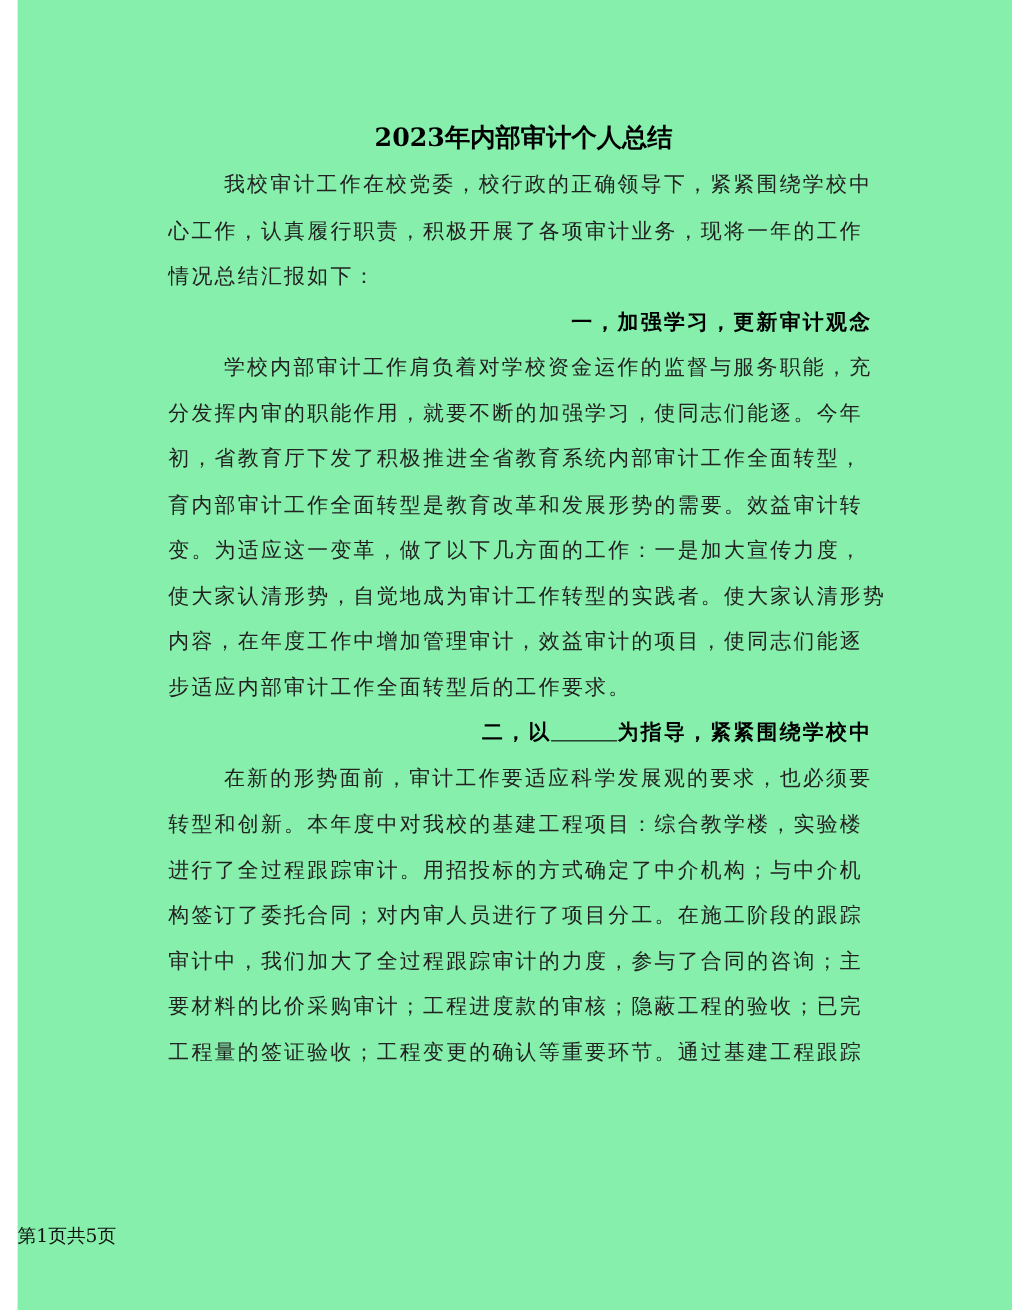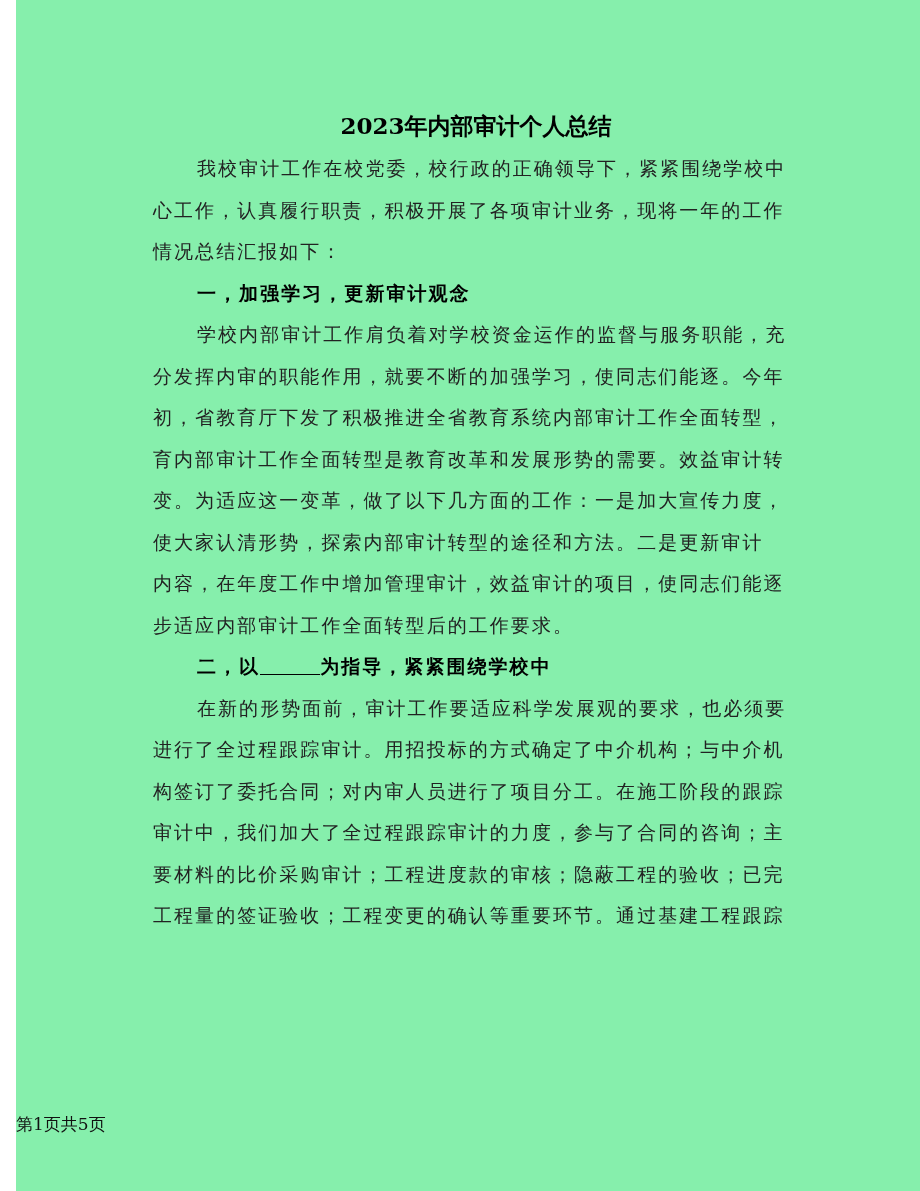--- a/index.html
+++ b/index.html
@@ -4,21 +4,21 @@
   <style>
     html, body { margin: 0; padding: 0; background: #ffffff; }
     body { width: 920px; height: 1191px; position: relative; overflow: hidden;
            font-family: "DejaVu Serif", "Liberation Serif", serif; color: #111111; }
     .page { position: absolute; left: 16px; top: 0; width: 920px; height: 1191px; background: #86efac; }
     .title { position: absolute; left: 0; top: 112px; width: 920px; text-align: center;
              font-size: 23px; font-weight: bold; line-height: 28px; color: #000; letter-spacing: 0px; }
     .body { position: absolute; left: 137px; top: 148px; width: 640px; }
     .line { height: 41.5px; line-height: 41.5px; font-size: 19px; letter-spacing: 2.05px;
             white-space: nowrap; color: #222; }
-    .line.indent { padding-left: 44px; }
+    .line.indent { padding-left: 44px; text-align: right; }
     .heading { font-weight: bold; color: #000; }
     .blank { display: inline-block; width: 60px; border-bottom: 1.5px solid #000; height: 20px; vertical-align: -2px; }
     .footer { position: absolute; left: 0; top: 1112px; width: 920px; text-align: left;
               font-size: 17px; line-height: 24px; color: #111; }
   </style>
 </head>
 <body>
 
 <div class="page">
   <div class="title">2023年内部审计个人总结</div>
@@ -27,28 +27,29 @@
     <div class="line indent">我校审计工作在校党委，校行政的正确领导下，紧紧围绕学校中</div>
     <div class="line">心工作，认真履行职责，积极开展了各项审计业务，现将一年的工作</div>
     <div class="line">情况总结汇报如下：</div>
 
     <div class="line indent heading">一，加强学习，更新审计观念</div>
     <div class="line indent">学校内部审计工作肩负着对学校资金运作的监督与服务职能，充</div>
     <div class="line">分发挥内审的职能作用，就要不断的加强学习，使同志们能逐。今年</div>
     <div class="line">初，省教育厅下发了积极推进全省教育系统内部审计工作全面转型，</div>
     <div class="line">育内部审计工作全面转型是教育改革和发展形势的需要。效益审计转</div>
     <div class="line">变。为适应这一变革，做了以下几方面的工作：一是加大宣传力度，</div>
-    <div class="line">使大家认清形势，探索内部审计转型的途径和方法。二是更新审计</div>
+    <div class="line">使大家认清形势，自觉地成为审计工作转型的实践者。使大家认清形势</div>
     <div class="line">内容，在年度工作中增加管理审计，效益审计的项目，使同志们能逐</div>
     <div class="line">步适应内部审计工作全面转型后的工作要求。</div>
 
     <div class="line indent heading">
       <span>二，以</span><span class="blank"></span><span>为指导，紧紧围绕学校中</span>
     </div>
     <div class="line indent">在新的形势面前，审计工作要适应科学发展观的要求，也必须要</div>
+    <div class="line">转型和创新。本年度中对我校的基建工程项目：综合教学楼，实验楼</div>
     <div class="line">进行了全过程跟踪审计。用招投标的方式确定了中介机构；与中介机</div>
     <div class="line">构签订了委托合同；对内审人员进行了项目分工。在施工阶段的跟踪</div>
     <div class="line">审计中，我们加大了全过程跟踪审计的力度，参与了合同的咨询；主</div>
     <div class="line">要材料的比价采购审计；工程进度款的审核；隐蔽工程的验收；已完</div>
     <div class="line">工程量的签证验收；工程变更的确认等重要环节。通过基建工程跟踪</div>
   </div>
 
   <div class="footer">第1页共5页</div>
 </div>
 

